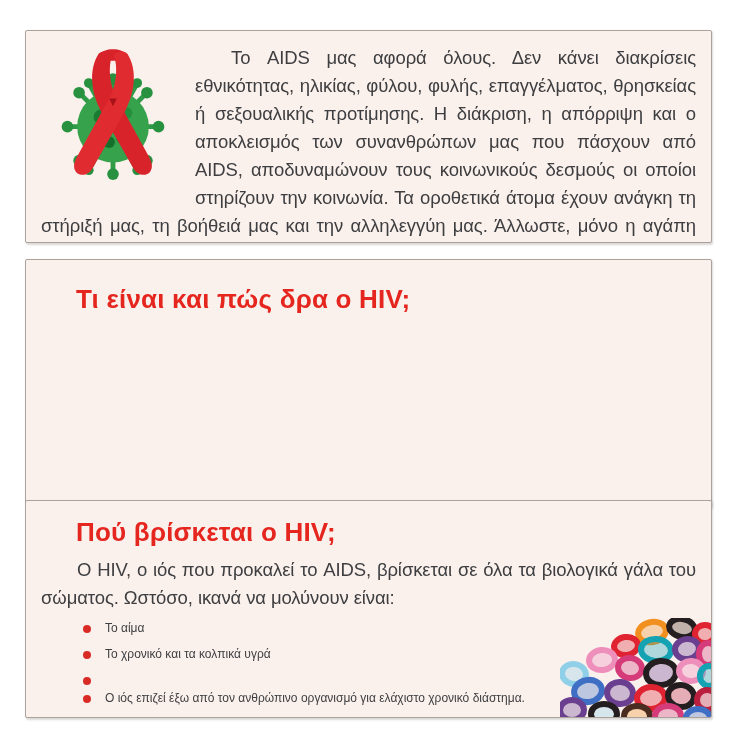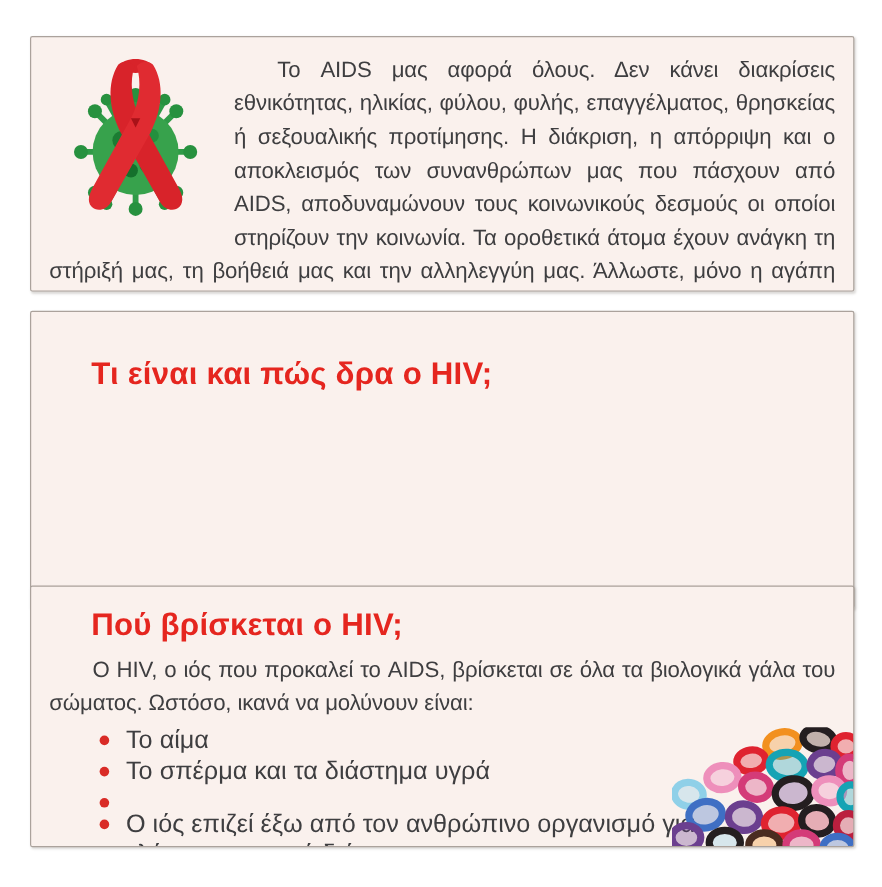--- a/index.html
+++ b/index.html
@@ -8,42 +8,42 @@
     font-family:"Liberation Sans","DejaVu Sans",sans-serif;
     color:#3e3e40; overflow:hidden;
   }
   .card {
     position:absolute; left:25px; width:687px; box-sizing:border-box;
     background:#faf1ed; border:1.5px solid #aba29c; border-radius:2px;
     box-shadow:1px 1.5px 2px rgba(90,80,75,.22);
     overflow:hidden;
   }
   #card-intro { top:30px; height:213px; padding:13px 15px 0 15px; }
-  #card-what  { top:259px; height:248px; padding:12px 15px; }
-  #card-where { top:488px; height:218px; padding:0 15px; }
+  #card-what  { top:259px; height:248px; padding:0 15px; }
+  #card-where { top:500px; height:218px; padding:0 15px; }
 
   .para {
     margin:0; font-size:18.5px; line-height:28px; text-align:justify;
     text-indent:36px; letter-spacing:-0.1px;
   }
   .ribbon-fig {
     float:left; width:124px; height:138px; margin:2px 20px 4px 10px;
   }
   .ribbon-fig svg { width:100%; height:100%; }
 
   h2.section-title {
     margin:24px 0 9px 35px; font-size:26px; font-weight:bold;
     color:#e5261f; letter-spacing:0.2px;
   }
   #card-where h2.section-title { margin-top:16px; margin-bottom:8px; }
 
   .list { list-style:none; margin:4px 0 0 0; padding:0 0 0 42px; }
   .list li {
     display:flex; align-items:flex-start; margin:0 0 1px 0;
-    font-size:21px; line-height:25px;
+    font-size:12px; line-height:25px;
   }
   .dot {
     flex:0 0 auto; width:8px; height:8px; border-radius:50%;
     background:#d92b26; margin:9px 14px 0 0;
   }
   .li-text { max-width:500px; }
 
   .condoms {
     position:absolute; right:-1px; bottom:-1px; width:152px; height:100px;
   }
@@ -118,21 +118,21 @@
   <section class="card" id="card-where">
     <h2 class="section-title">Πού βρίσκεται ο HIV;</h2>
     <p class="para">Ο HIV, ο ιός που προκαλεί το AIDS, βρίσκεται σε όλα τα βιολογικά γάλα του σώματος. Ωστόσο, ικανά να μολύνουν είναι:</p>
     <ul class="list">
       <li>
         <span class="dot"></span>
         <span class="li-text">Το αίμα</span>
       </li>
       <li>
         <span class="dot"></span>
-        <span class="li-text">Το σπέρμα και τα διάστημα υγρά</span>
+        <span class="li-text">Το χρονικό και τα κολπικά υγρά</span>
       </li>
       <li>
         <span class="dot"></span>
       </li>
       <li>
         <span class="dot"></span>
         <span class="li-text">Ο ιός επιζεί έξω από τον ανθρώπινο οργανισμό για ελάχιστο χρονικό διάστημα.</span>
       </li>
     </ul>
 

